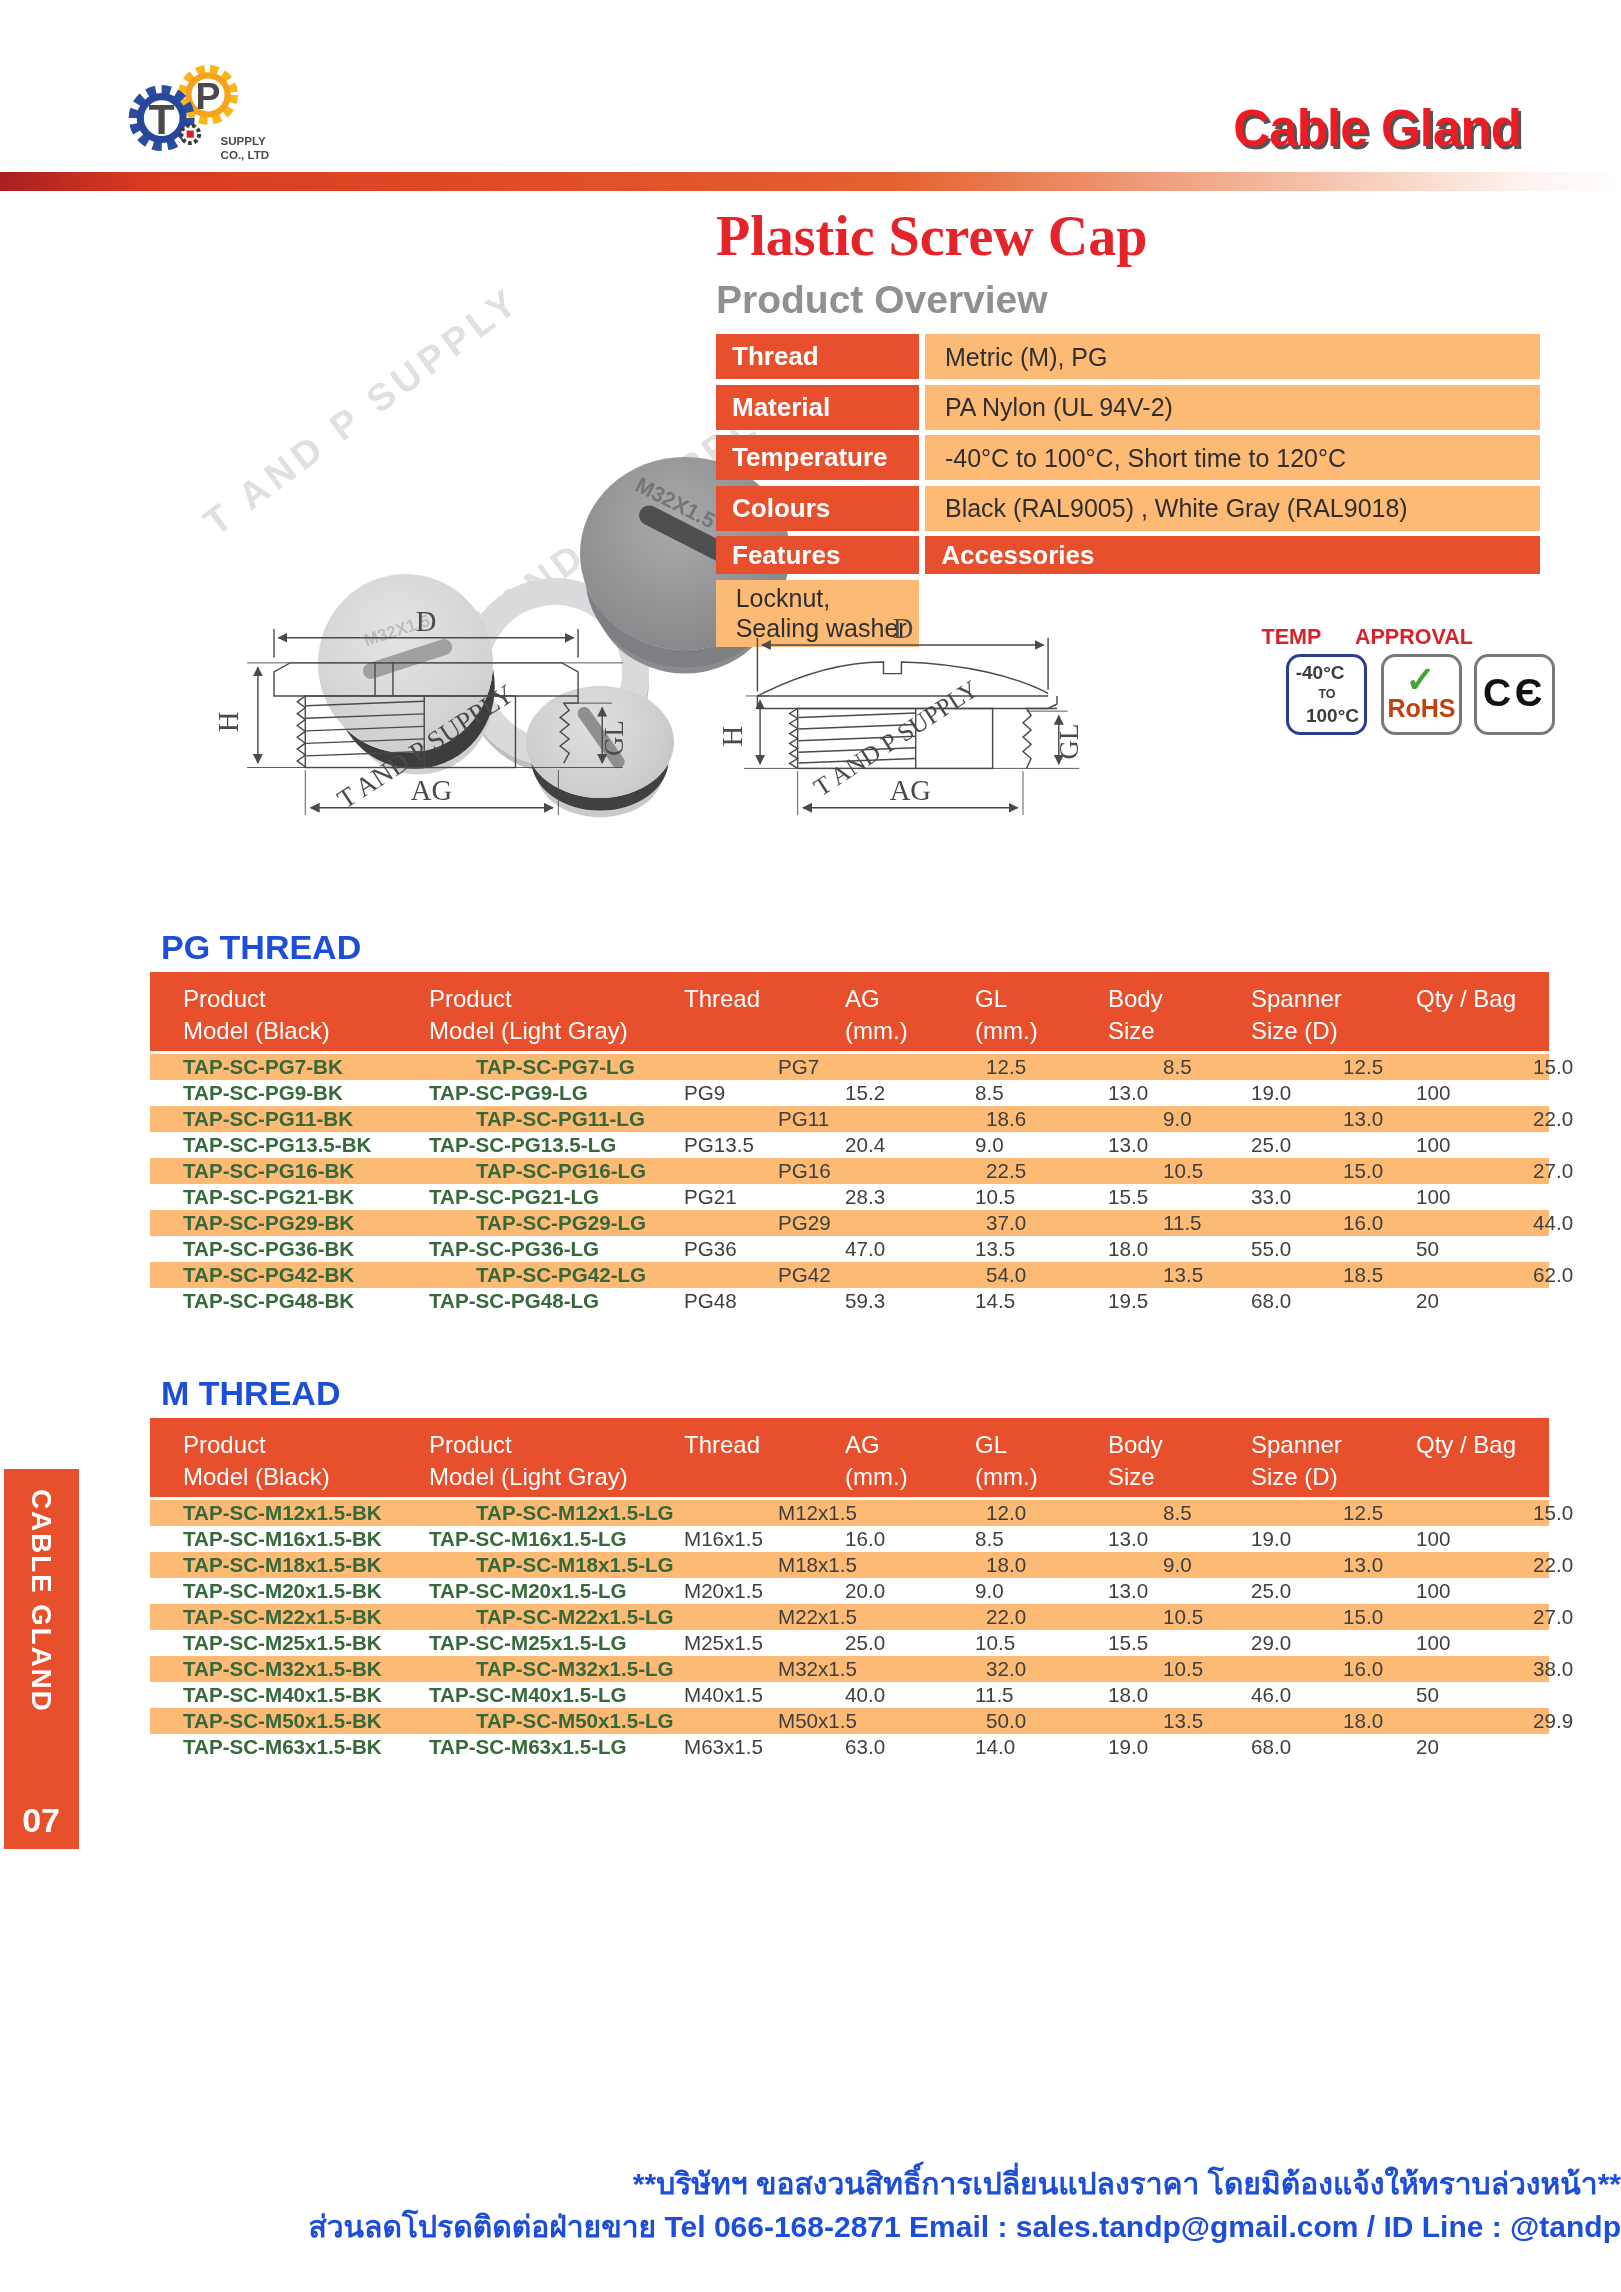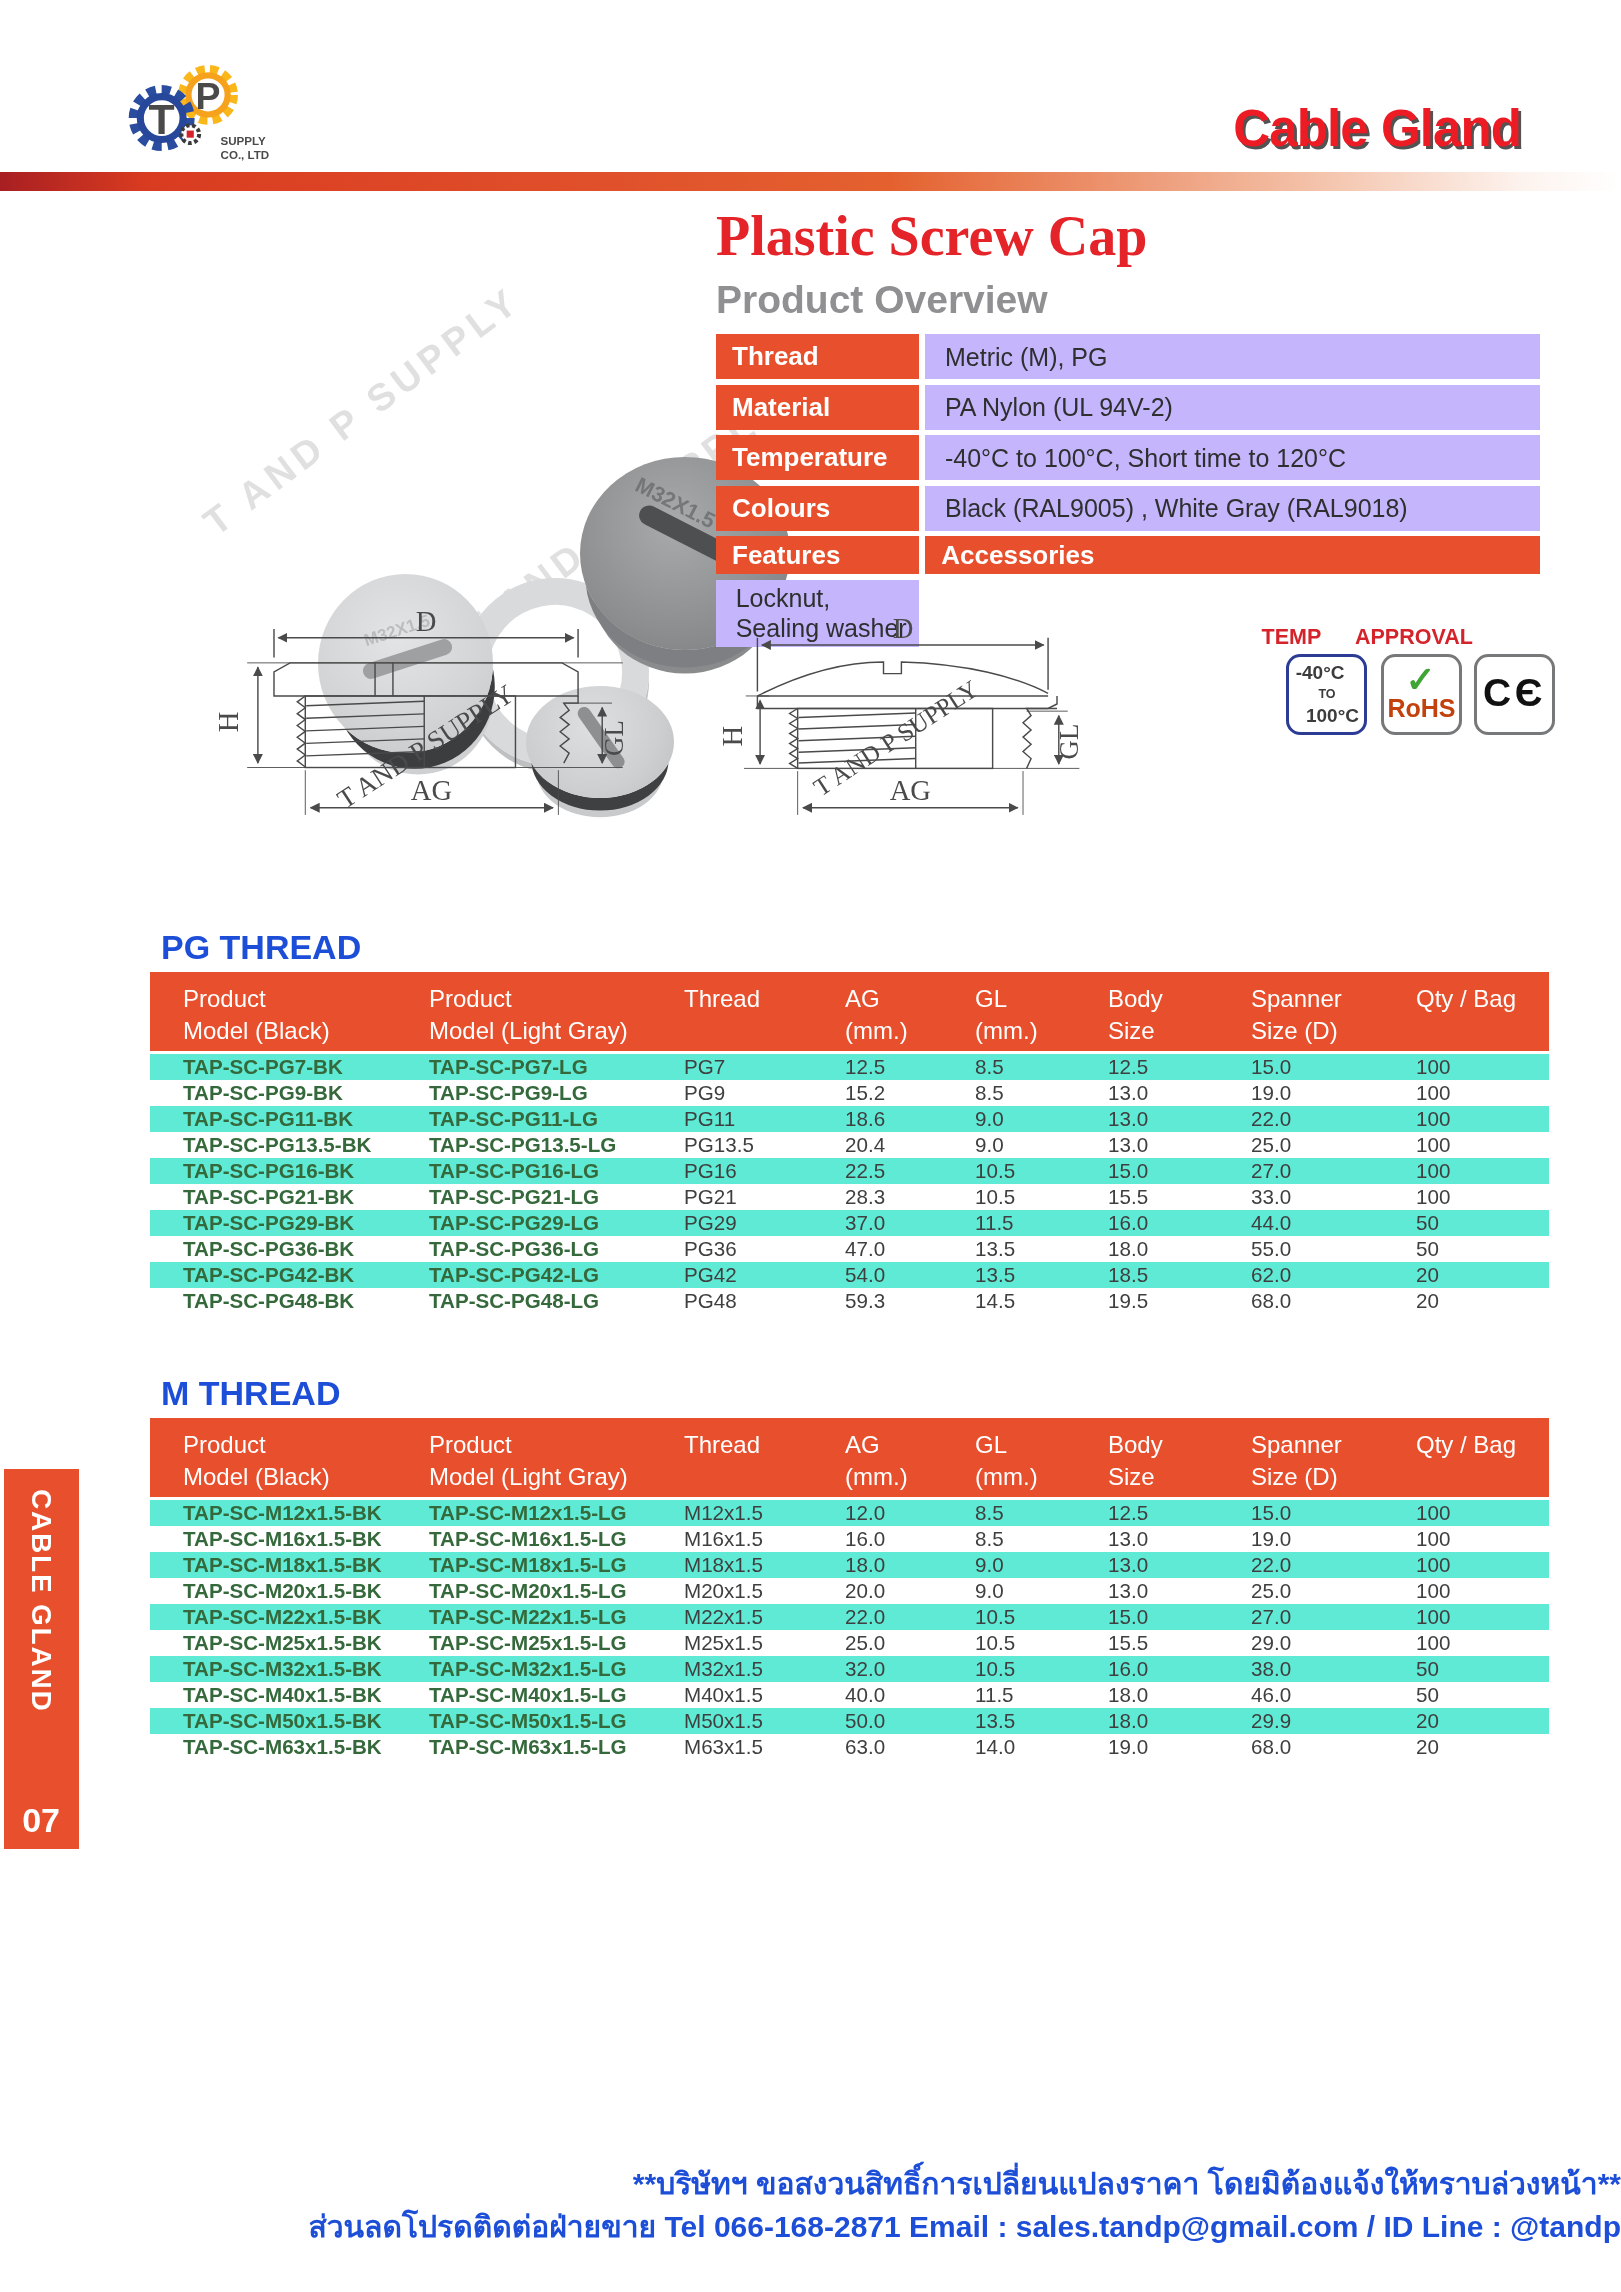--- a/index.html
+++ b/index.html
@@ -34,21 +34,21 @@
         background:radial-gradient(circle at 45% 35%,#dedfe1,#ccced0 62%,#bdbec0);
         box-shadow:0 18px 0 -5.4px #3f4042,0 30px 0 -10.7px #c9cacc;}
   .cap-small .slot{left:39px;top:45px;width:72px;height:13.4px;transform:rotate(55deg);background:#8e8f91;}
   
   .prod-title{position:absolute;left:716px;top:204px;font-size:56px;font-weight:bold;color:#E52429;font-family:Liberation Serif, serif;}
   .prod-sub{position:absolute;left:716px;top:278px;font-size:39px;font-weight:bold;color:#909092;}
   .spec{position:absolute;left:716px;top:334px;width:824px;display:grid;
         grid-template-columns:203px 1fr;column-gap:6.3px;row-gap:5.4px;}
   .spec-label{background:#E8502D;color:#fff;font-size:26px;font-weight:bold;
         display:flex;align-items:center;padding-left:16px;min-height:38px;}
-  .spec-value{background:#c4b5fd;color:#2f2f2f;font-size:25px;display:flex;align-items:center;
+  .spec-value{background:#fdba74;color:#2f2f2f;font-size:25px;display:flex;align-items:center;
         padding:3.6px 0 3.6px 19.7px;white-space:pre-line;line-height:30px;min-height:38px;}
   
   .drawing{position:absolute;}
   .drawing svg{display:block;}
   
   .badges{position:absolute;left:1249px;top:625px;width:358px;height:143px;}
   .badge-label{position:absolute;font-size:21.5px;font-weight:bold;color:#D5232B;}
   .badge-box{position:absolute;top:29px;width:75px;height:75px;border-radius:14.3px;background:#fff;
         border:3.6px solid #77787a;margin-left:32px;}
   .temp-box{left:5.4px;border-color:#2C3C94;}
@@ -64,21 +64,21 @@
         font-weight:bold;color:#111;letter-spacing:3.6px;}
   
   .section-heading{position:absolute;left:161px;font-size:34px;font-weight:bold;color:#1d4ed8;}
   .dtable{position:absolute;left:150px;width:1399px;}
   .thead{background:#E8502D;color:#fff;display:grid;padding:10.7px 0 0 33px;height:68px;
         grid-template-columns:246px 255px 161px 130px 133px 143px 165px 1fr;
         font-size:24px;line-height:32px;white-space:pre-line;margin-bottom:3.6px;}
   .trow{display:grid;padding-left:33px;height:26px;line-height:26px;
         grid-template-columns:246px 255px 161px 130px 133px 143px 165px 1fr;
         font-size:20.6px;color:#3f3f3f;}
-  .trow.odd{background:#5eead4;}
+  .trow.odd{background:#fdba74;gap:47px;}
   .trow.even{background:#ffffff;}
   .tcell.model{color:#35693C;font-weight:bold;}
   
   .side-tab{position:absolute;left:3.6px;top:1469px;width:75px;height:380px;background:#E8502D;}
   .side-tab .vtext{position:absolute;left:50%;top:19.7px;transform:translateX(-50%);
         writing-mode:vertical-rl;color:#fff;font-size:28px;font-weight:bold;letter-spacing:1.8px;white-space:nowrap;}
   .side-tab .pagenum{position:absolute;left:0;right:0;bottom:9px;text-align:center;color:#fff;
         font-size:34px;font-weight:bold;}
   .footer-line{position:absolute;left:0;width:100%;text-align:right;color:#1d4ed8;
         font-size:30px;font-weight:bold;}

